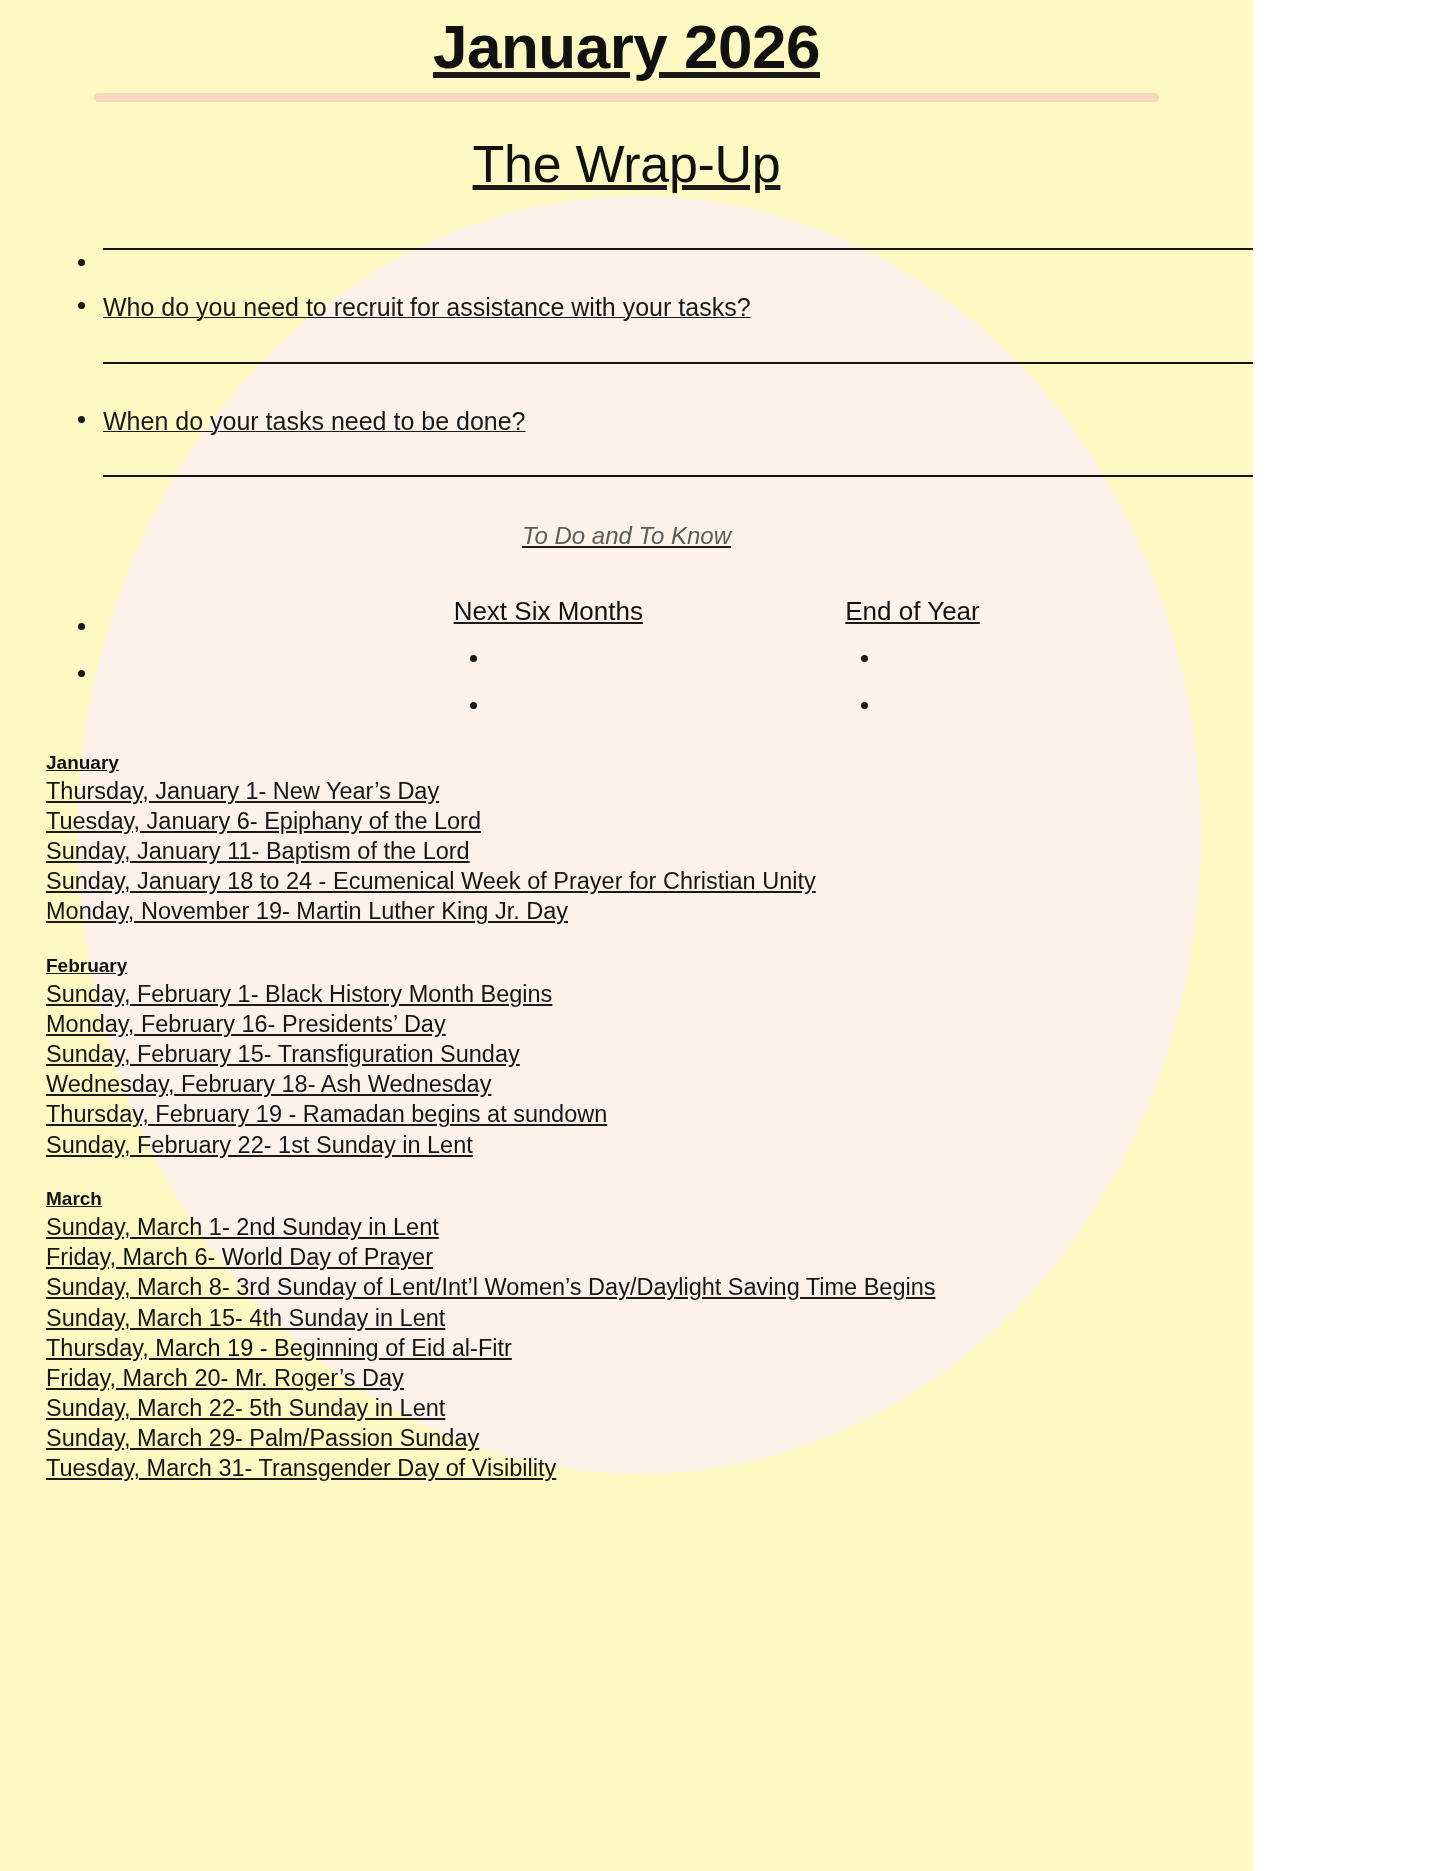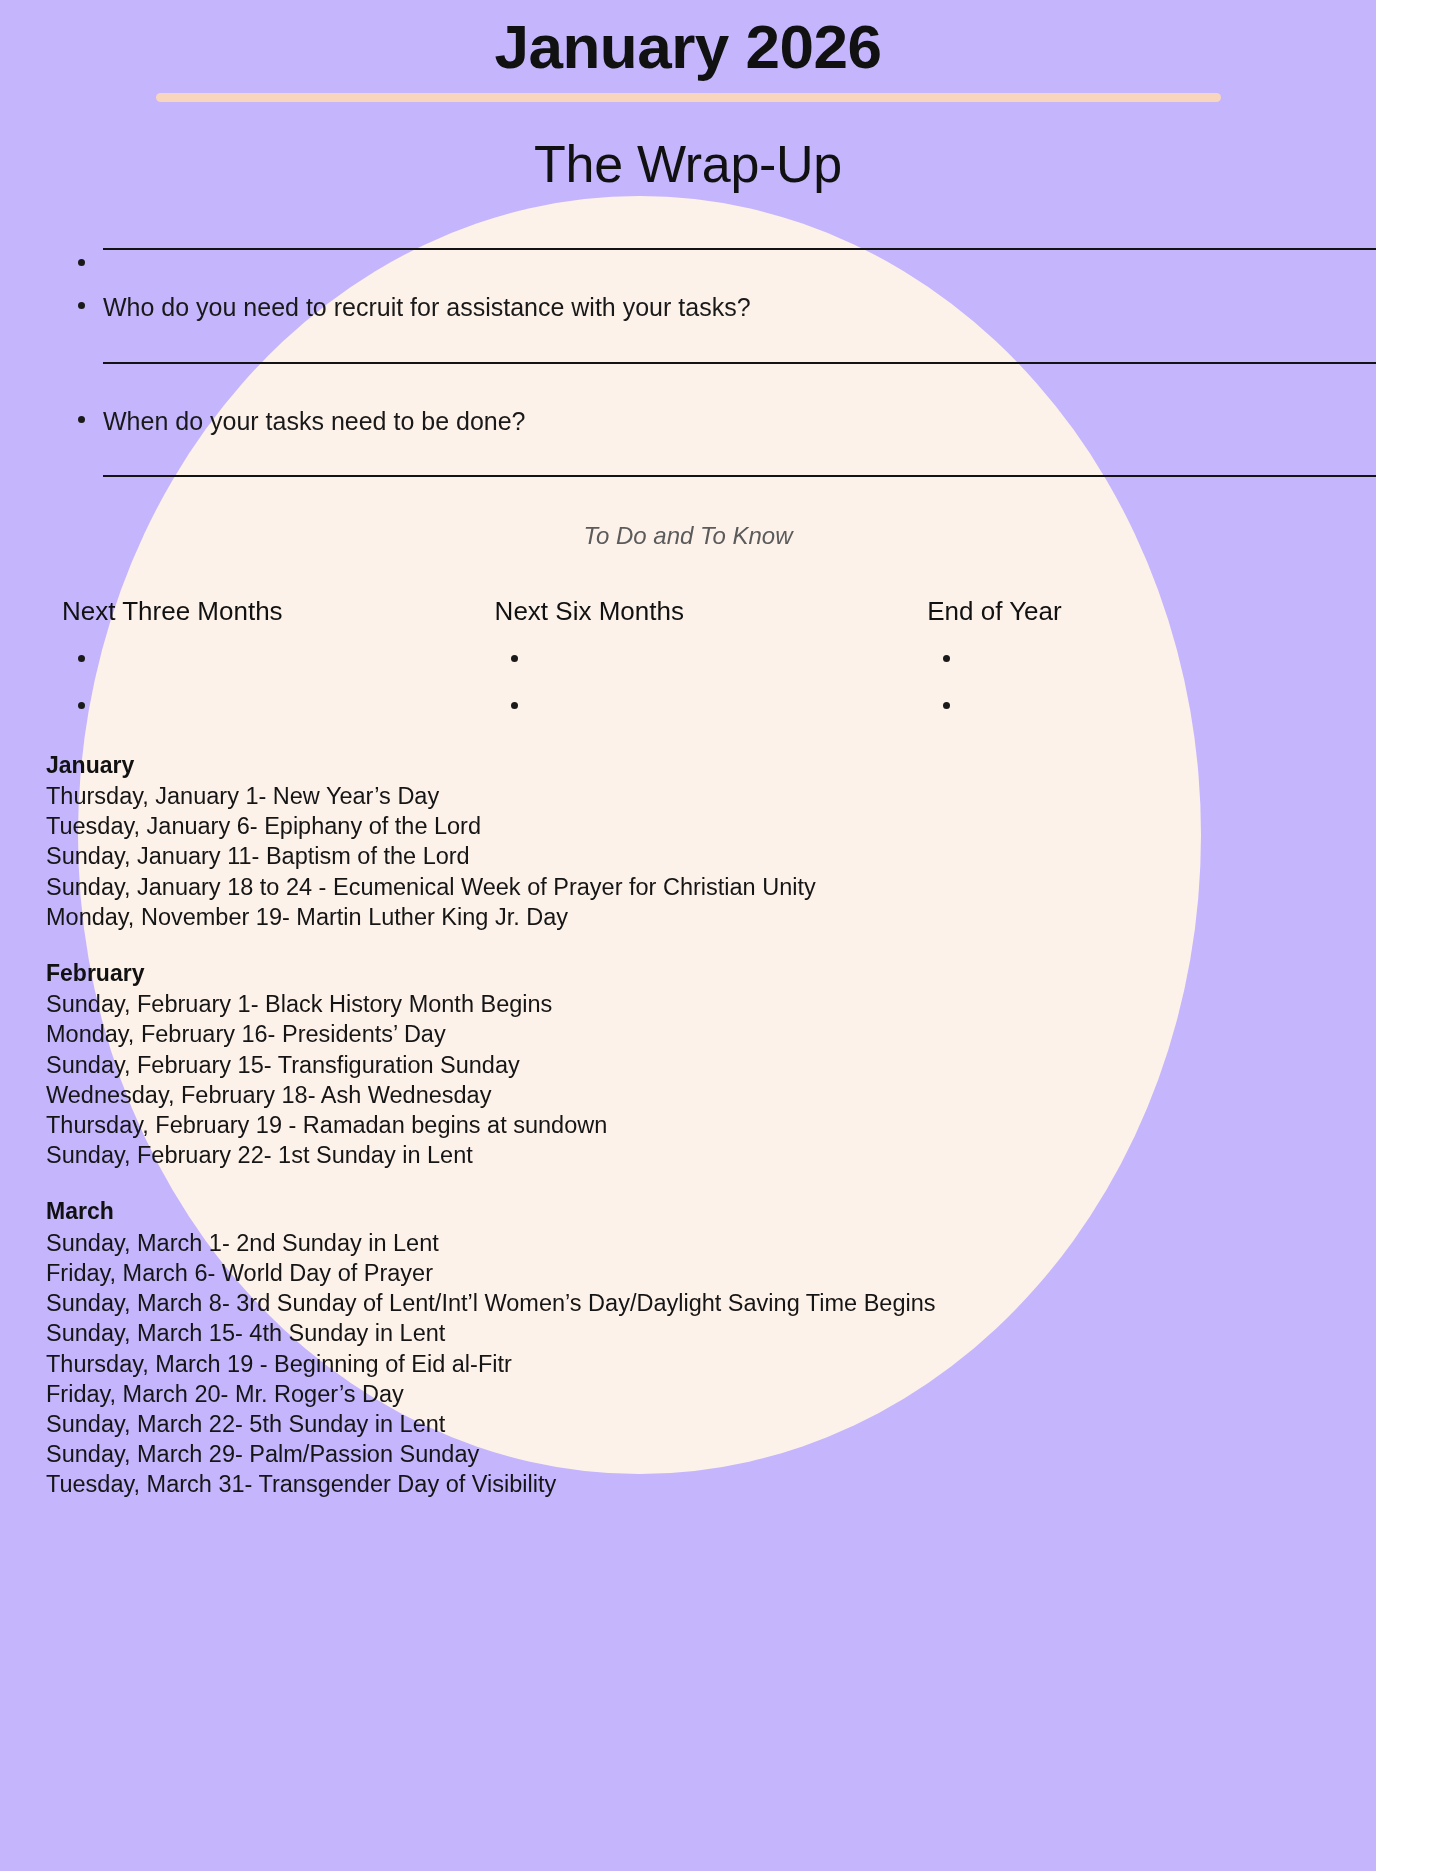--- a/index.html
+++ b/index.html
@@ -8,25 +8,26 @@
     padding: 0;
     background: #ffffff;
   }
   body {
     font-family: "Liberation Sans", sans-serif;
     color: #1a1a1a;
     -webkit-font-smoothing: antialiased;
   }
   .page {
     position: relative;
-    width: 1376px;
+    width: 1253px;
     height: 1871px;
     overflow: hidden;
-    background: #c4b5fd;
+    background: #fef9c3;
     box-sizing: border-box;
+    text-decoration: underline;
   }
 
   
   .bg-circle {
     position: absolute;
     left: 78px;
     top: 196px;
     width: 1123px;
     height: 1278px;
     border-radius: 50%;
@@ -162,21 +163,21 @@
   }
 
   
   .months {
     margin-top: 14px;
     padding-left: 46px;
     padding-right: 30px;
   }
   .month-block { margin-bottom: 26px; }
   .month-name {
-    font-size: 23px;
+    font-size: 19px;
     font-weight: 700;
     color: #111111;
     line-height: 1.32;
     margin: 0 0 1px 0;
   }
   .event-list {
     list-style: none;
     margin: 0;
     padding: 0;
   }
@@ -226,21 +227,20 @@
 
     </div>
 
     <div class="ahead">
       <div class="ahead-sub">To Do and To Know</div>
     </div>
 
     <div class="columns">
 
       <div class="col">
-        <div class="col-head">Next Three Months</div>
         <ul class="col-list">
           <li><span class="dot"></span><span></span></li>
           <li><span class="dot"></span><span></span></li>
         </ul>
       </div>
 
       <div class="col">
         <div class="col-head">Next Six Months</div>
         <ul class="col-list">
           <li><span class="dot"></span><span></span></li>

